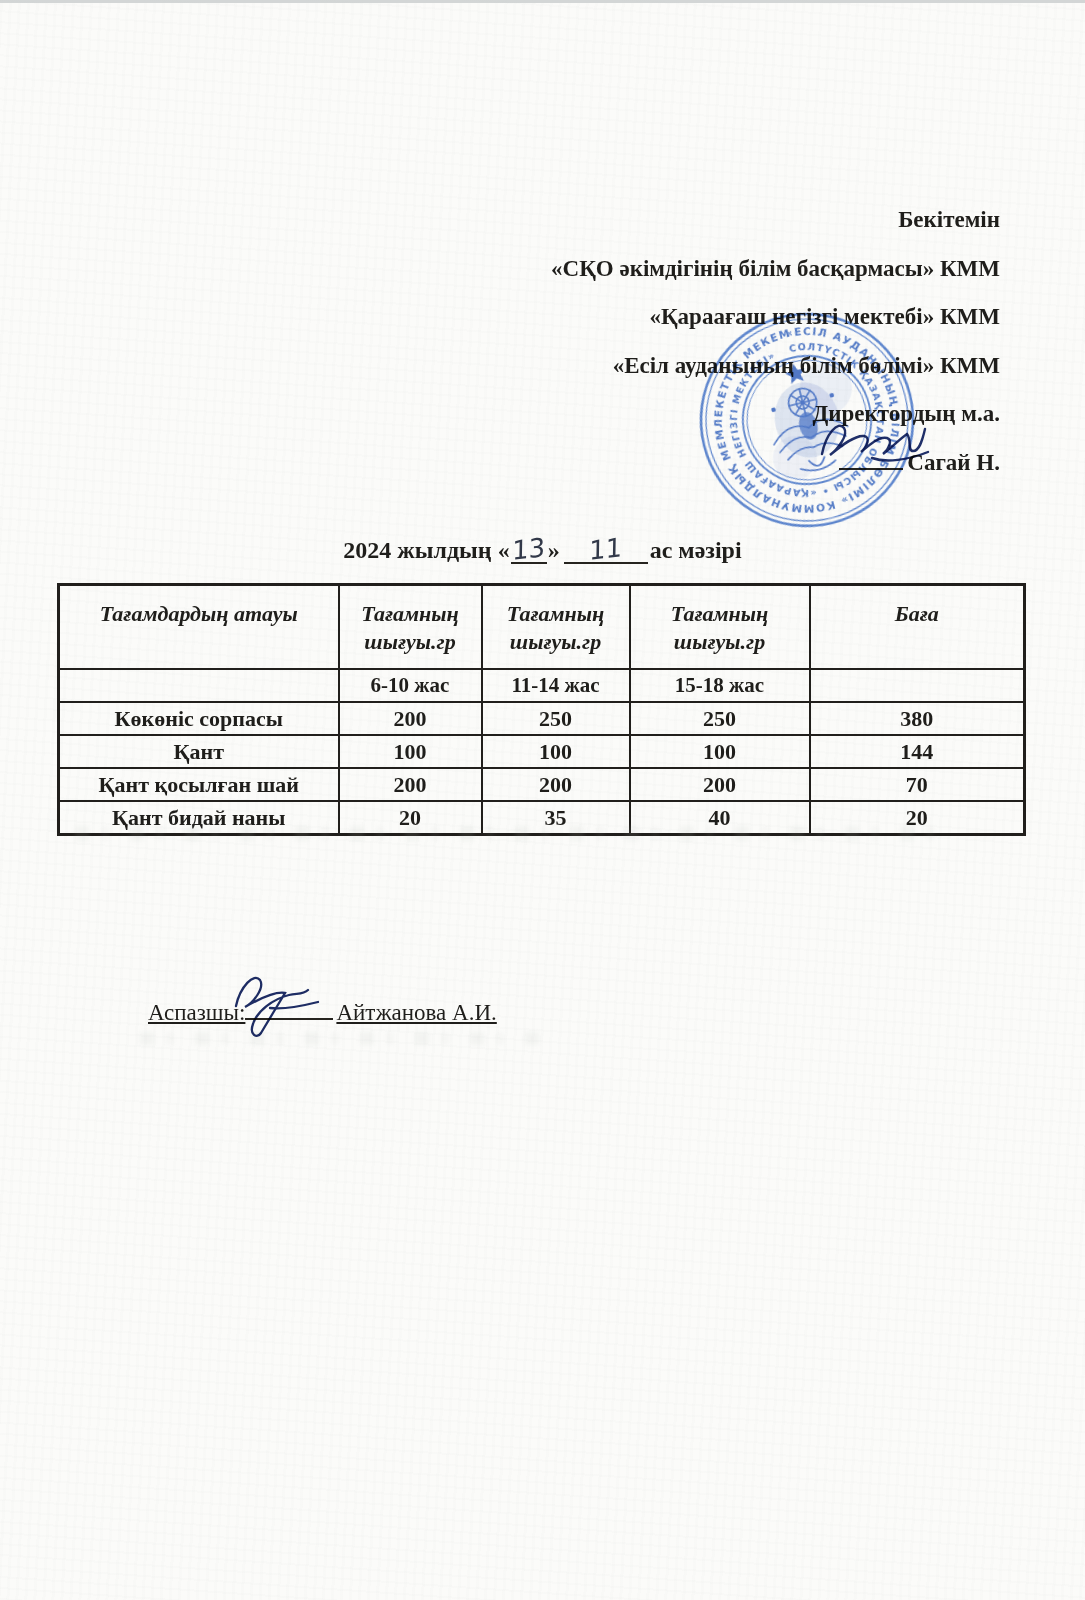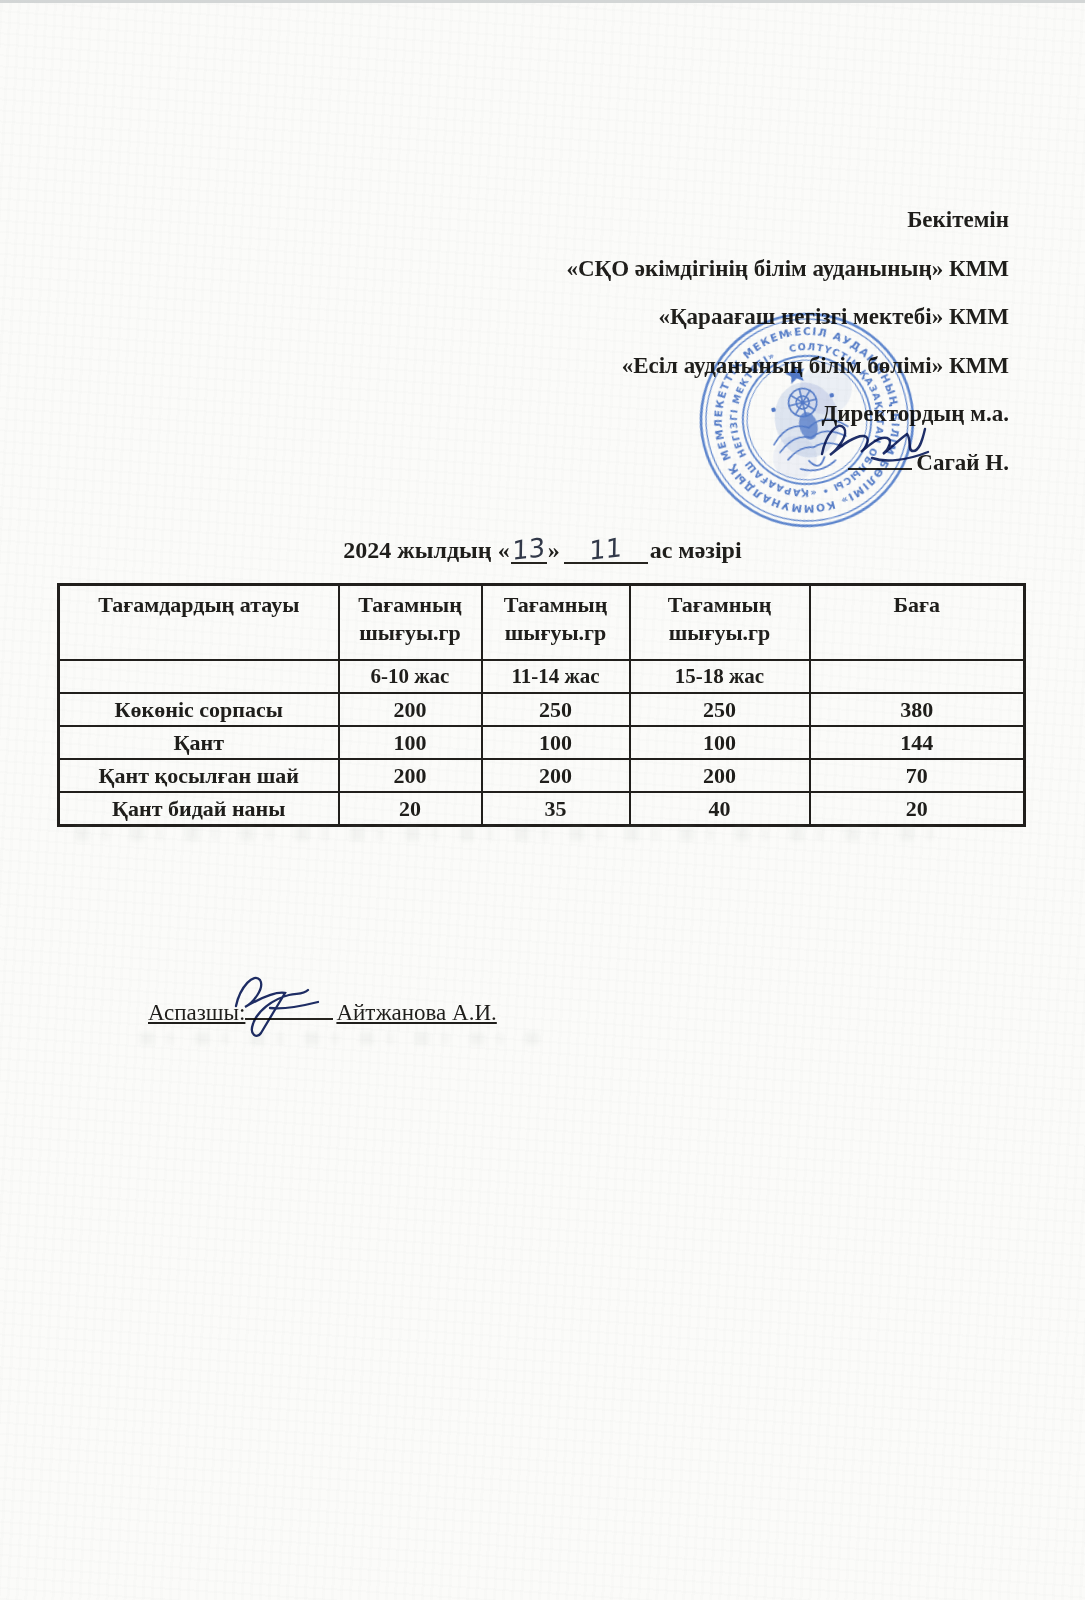--- a/index.html
+++ b/index.html
@@ -19,21 +19,21 @@
   .paper-grain{
     position:absolute;inset:0;
     background:
       repeating-linear-gradient(93deg, rgba(210,214,212,.06) 0 3px, rgba(255,255,255,0) 3px 9px),
       repeating-linear-gradient(4deg, rgba(200,205,203,.05) 0 2px, rgba(255,255,255,0) 2px 11px);
     pointer-events:none;
   }
 
   
   .approval{
-    position:absolute;top:196px;right:76px;
+    position:absolute;top:196px;right:85px;
     text-align:right;
     font-size:23px;font-weight:bold;
     line-height:48.5px;
     white-space:nowrap;
   }
   .sign-slot{
     display:inline-block;width:64px;height:20px;
     border-bottom:2px solid #26241f;
     margin-right:4px;
   }
@@ -83,22 +83,22 @@
     border-collapse:collapse;table-layout:fixed;
     font-weight:bold;
   }
   .menu-table{border:3px solid #211f1c;}
   .menu-table th,.menu-table td{
     border:2px solid #211f1c;
     text-align:center;padding:0;
     overflow:hidden;
   }
   .menu-table .head th{
-    height:68px;vertical-align:top;padding-top:5px;
-    font-size:22px;line-height:1.28;
+    height:68px;vertical-align:top;padding-top:14px;
+    font-size:22px;line-height:1.28;font-style:italic;
   }
   .menu-table .subhead th{height:31px;font-size:21px;vertical-align:middle;}
   .menu-table tbody td{height:31px;font-size:22px;vertical-align:middle;text-align:center;}
 
   
   .ghost{
     position:absolute;
     background:repeating-linear-gradient(90deg,
       rgba(168,176,170,.28) 0 14px, rgba(255,255,255,0) 14px 26px,
       rgba(170,178,174,.18) 26px 34px, rgba(255,255,255,0) 34px 55px);
@@ -122,21 +122,21 @@
 </style>
 </head>
 <body>
 
 <div class="page">
   <div class="scan-edge-top"></div>
   <div class="paper-grain"></div>
 
   <div class="approval">
     <div>Бекітемін</div>
-    <div>«СҚО әкімдігінің білім ауданының» КММ</div>
+    <div>«СҚО әкімдігінің білім басқармасы» КММ</div>
     <div>«Қараағаш негізгі мектебі» КММ</div>
     <div>«Есіл ауданының білім бөлімі» КММ</div>
     <div>Директордың м.а.</div>
     <div><span class="sign-slot"></span><span>Сагай Н.</span></div>
   </div>
 
   <svg class="stamp" width="232" height="232" viewBox="0 0 232 232">
     <defs>
       <path id="ringOuter" d="M116,31 a85,85 0 1 1 -0.1,0"></path>
       <path id="ringInner" d="M116,46 a70,70 0 1 1 -0.1,0"></path>

